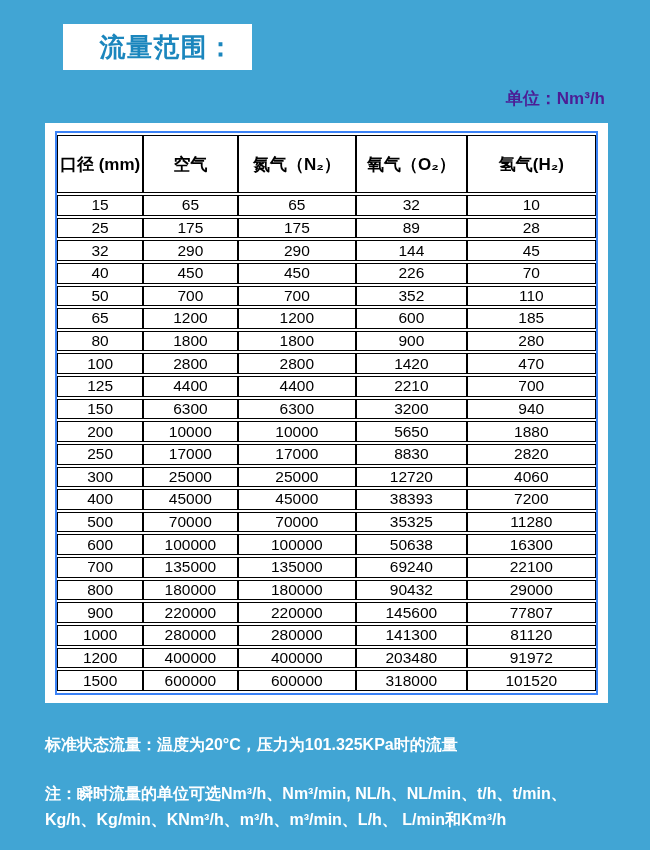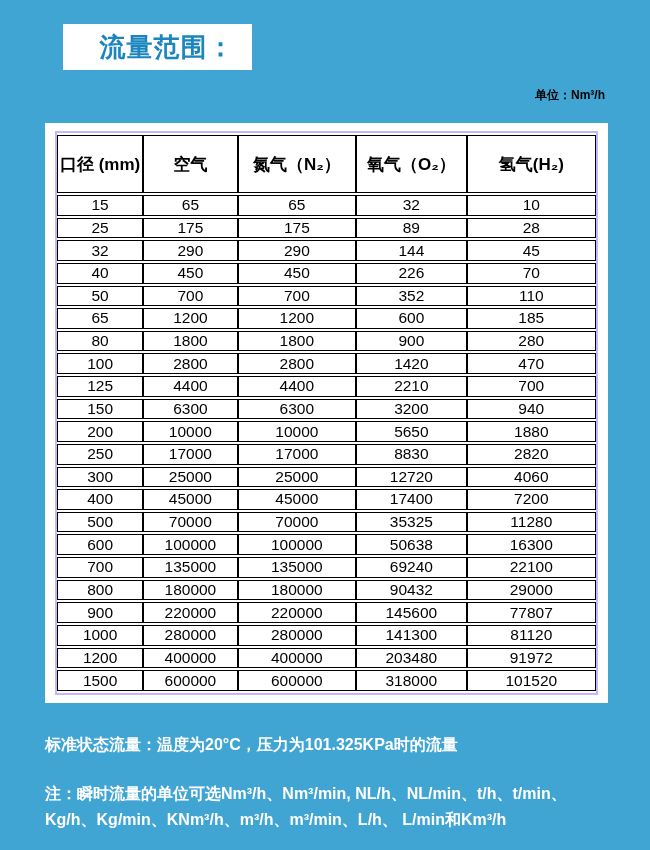--- a/index.html
+++ b/index.html
@@ -30,41 +30,41 @@
     color: #1b86bd;
     font-size: 26px;
     font-weight: bold;
     letter-spacing: 1px;
     white-space: nowrap;
   }
   .unit-label {
     position: absolute;
     top: 87px;
     right: 45px;
-    color: #000000;
-    font-size: 12px;
+    color: #4c1d95;
+    font-size: 17px;
     font-weight: bold;
     white-space: nowrap;
   }
   .table-panel {
     position: absolute;
     left: 45px;
     top: 123px;
     width: 563px;
     height: 580px;
     background: #ffffff;
     box-sizing: border-box;
     padding: 8px 10px;
   }
   table.flow-table {
     width: 100%;
     height: 100%;
     border-collapse: separate;
     border-spacing: 0 2px;
-    border: 2px solid #c4b5fd;
+    border: 2px solid #3b82f6;
     background: #ffffff;
   }
   table.flow-table th,
   table.flow-table td {
     border: 1px solid #000000;
     text-align: center;
     vertical-align: middle;
     padding: 0;
     color: #000000;
     white-space: nowrap;
@@ -213,21 +213,21 @@
           <td>300</td>
           <td>25000</td>
           <td>25000</td>
           <td>12720</td>
           <td>4060</td>
         </tr>
         <tr>
           <td>400</td>
           <td>45000</td>
           <td>45000</td>
-          <td>17400</td>
+          <td>38393</td>
           <td>7200</td>
         </tr>
         <tr>
           <td>500</td>
           <td>70000</td>
           <td>70000</td>
           <td>35325</td>
           <td>11280</td>
         </tr>
         <tr>

